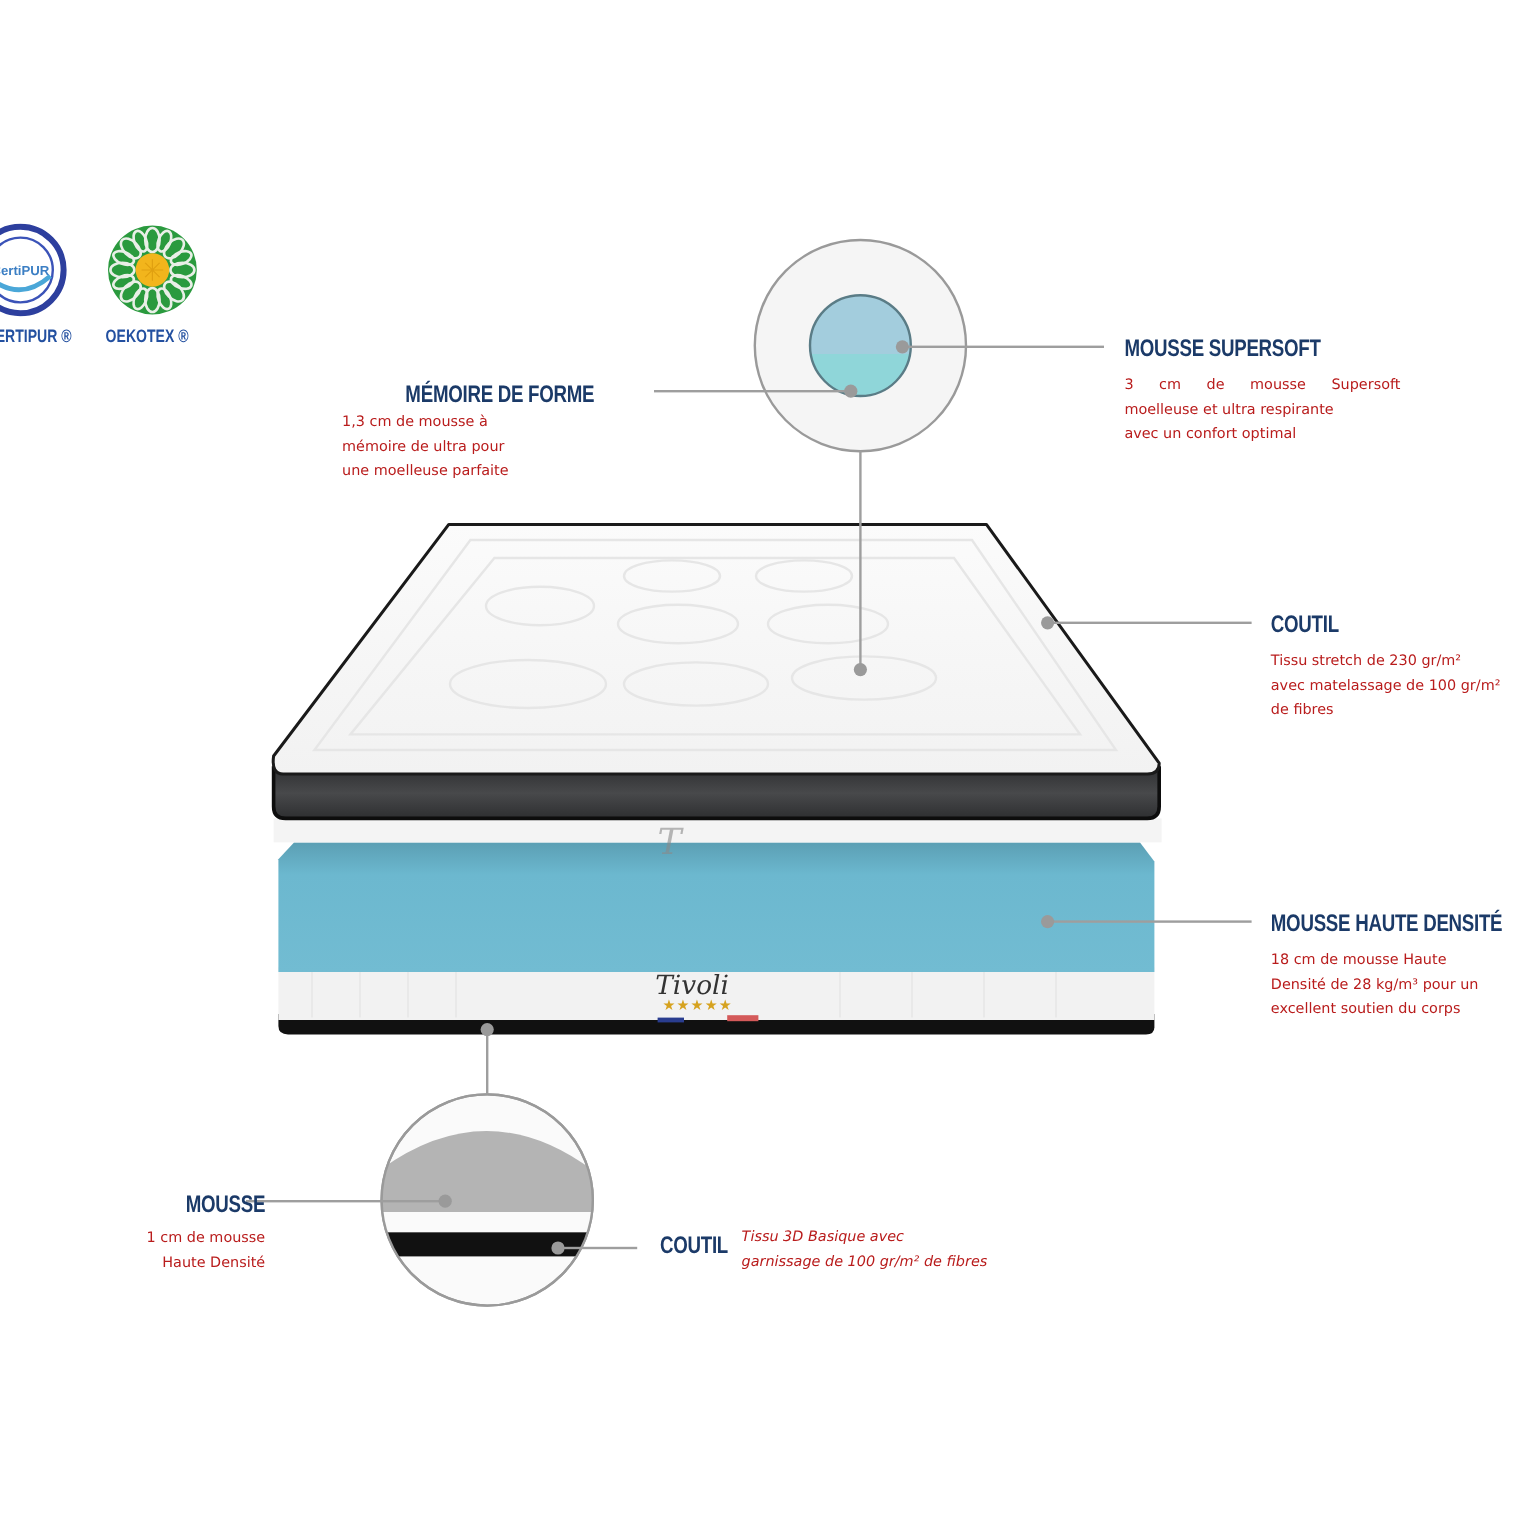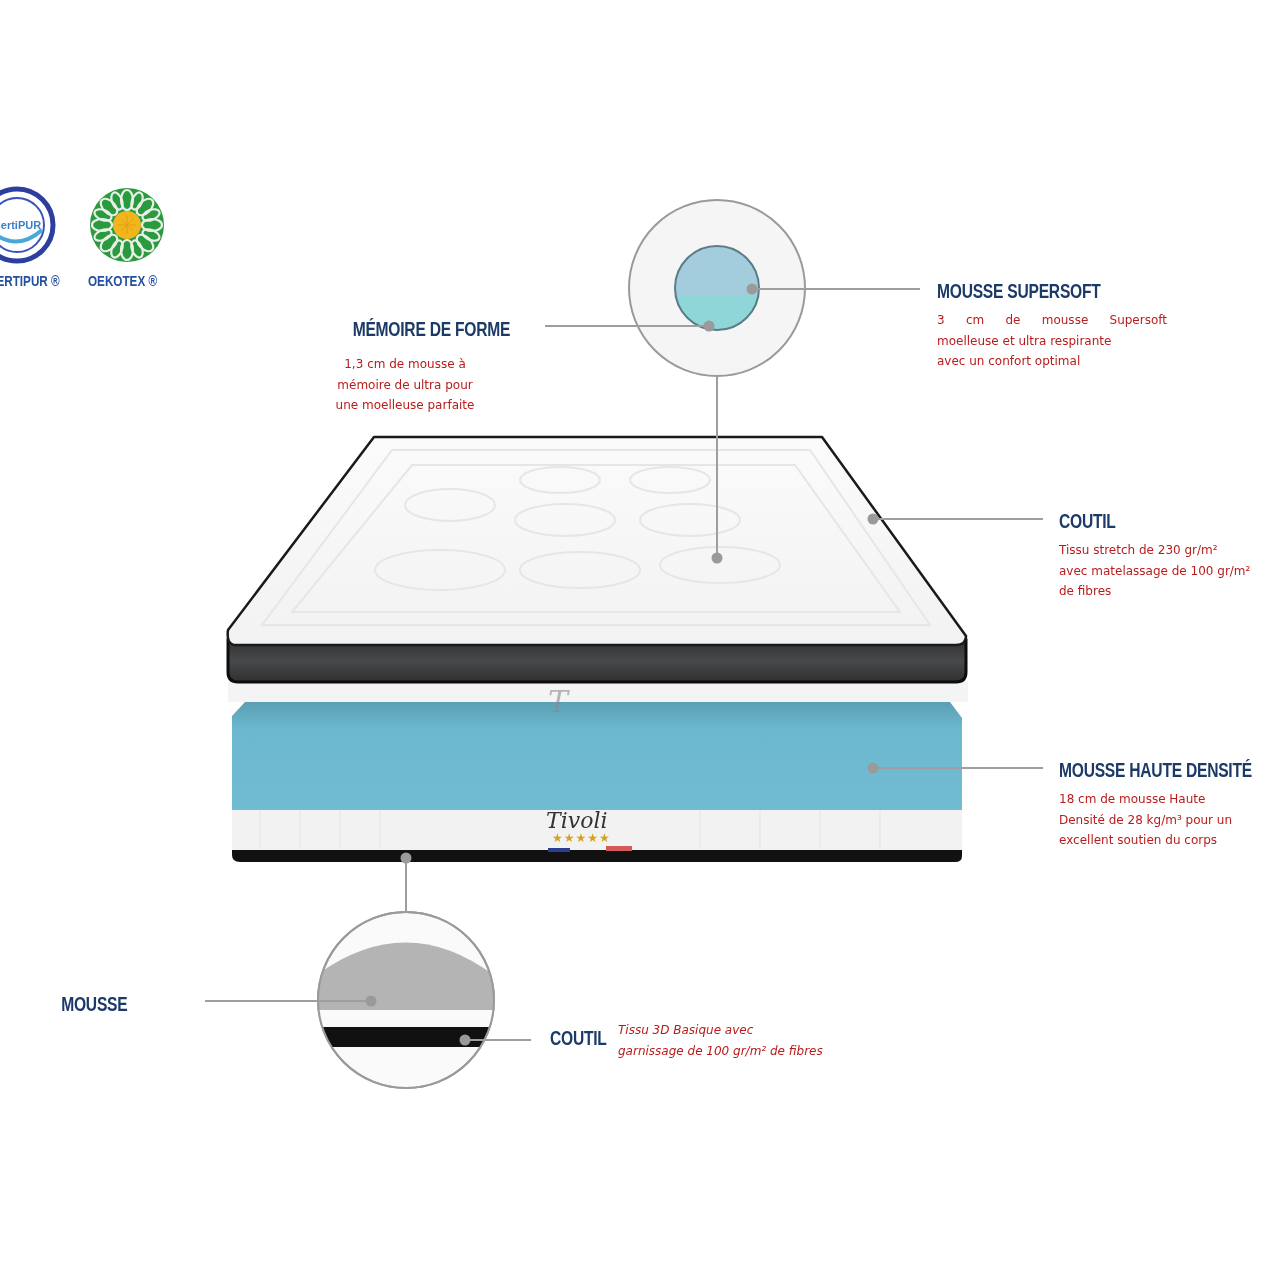--- a/index.html
+++ b/index.html
@@ -151,23 +151,23 @@
 
 <div class="line" style="left:405px; top:858px; width:2px; height:54px;"></div>
 <div class="dot" style="left:406px; top:858px;"></div>
 
 <div class="line" style="left:205px; top:1000px; width:166px; height:2px;"></div>
 <div class="dot" style="left:371px; top:1001px;"></div>
 
 <div class="line" style="left:465px; top:1039px; width:66px; height:2px;"></div>
 <div class="dot" style="left:465px; top:1040px;"></div>
 
-<div class="abs" style="right:755px; top:318px; text-align:center; width:240px;">
+<div class="abs" style="right:755px; top:318px; text-align:left; width:240px;">
   <div class="title right-align">MÉMOIRE DE FORME</div>
-  <div class="desc" style="margin-top:14px;">
+  <div class="desc" style="margin-top:1px;">
     <div>1,3 cm de mousse à</div>
     <div>mémoire de ultra pour</div>
     <div>une moelleuse parfaite</div>
   </div>
 </div>
 
 <div class="abs" style="left:937px; top:280px; width:230px;">
   <div class="title left-align">MOUSSE SUPERSOFT</div>
   <div class="desc" style="margin-top:8px; text-align:justify;">
     <div style="text-align-last:justify;">3 cm de mousse Supersoft</div>
@@ -187,22 +187,26 @@
 
 <div class="abs" style="left:1059px; top:759px; width:230px;">
   <div class="title left-align">MOUSSE HAUTE DENSITÉ</div>
   <div class="desc" style="margin-top:8px; white-space:nowrap;">
     <div>18 cm de mousse Haute</div>
     <div>Densité de 28 kg/m³ pour un</div>
     <div>excellent soutien du corps</div>
   </div>
 </div>
 
-<div class="abs" style="right:1094px; top:993px; width:160px;">
+<div class="abs" style="right:1059px; top:993px; text-align:right; width:160px;">
   <div class="title right-align">MOUSSE</div>
+  <div class="desc" style="margin-top:6px;">
+    <div>1 cm de mousse</div>
+    <div>Haute Densité</div>
+  </div>
 </div>
 
 <div class="abs" style="left:550px; top:1027px;">
   <div class="title left-align">COUTIL</div>
 </div>
 <div class="abs desc" style="left:618px; top:1020px; white-space:nowrap;font-style:italic;">
   <div>Tissu 3D Basique avec</div>
   <div>garnissage de 100 gr/m² de fibres</div>
 </div>
 

